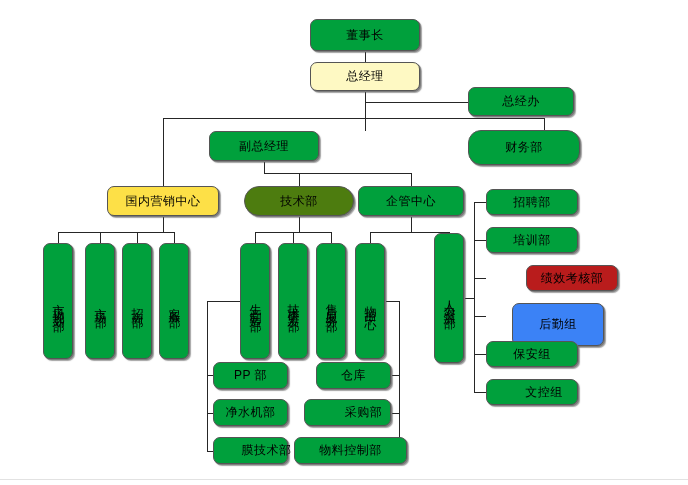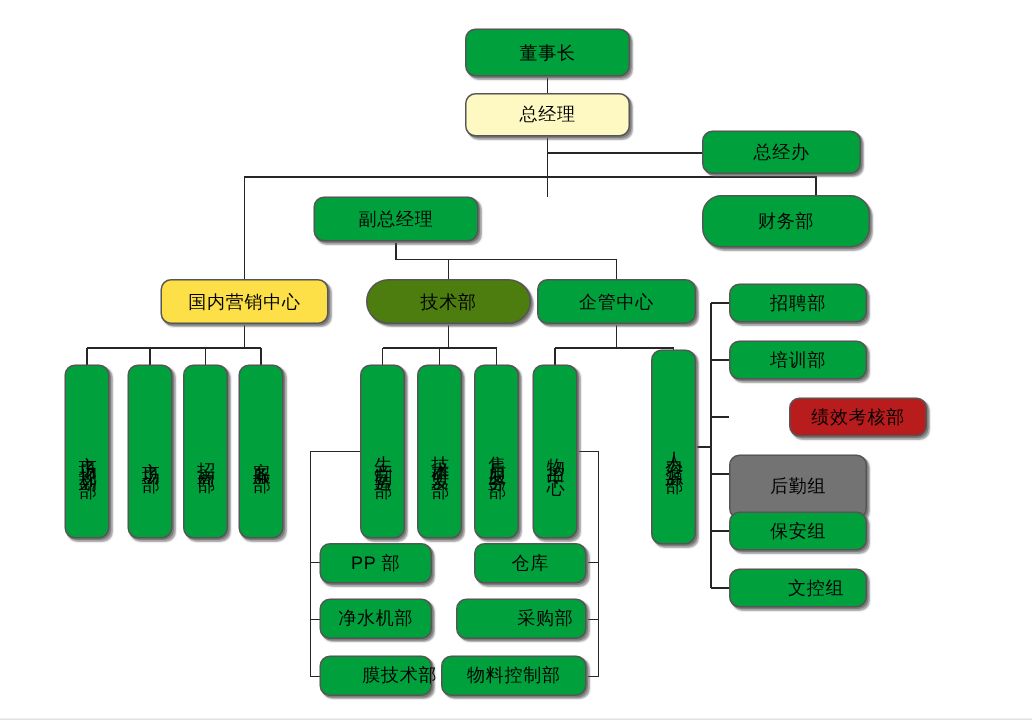--- a/index.html
+++ b/index.html
@@ -175,33 +175,33 @@
       </div>
       <div class="node" style="left: 213px; top: 437px; width: 75px; height: 27px; background: rgb(0, 160, 60); border-color: rgb(85, 85, 85); color: rgb(0, 0, 0); padding-left: 32px;">
         <span class="label">膜技术部</span>
       </div>
       <div class="node" style="left: 316px; top: 362px; width: 75px; height: 27px; background: rgb(0, 160, 60); border-color: rgb(85, 85, 85); color: rgb(0, 0, 0);">
         <span class="label">仓库</span>
       </div>
       <div class="node" style="left: 304px; top: 399px; width: 87px; height: 27px; background: rgb(0, 160, 60); border-color: rgb(85, 85, 85); color: rgb(0, 0, 0); padding-left: 32px;">
         <span class="label">采购部</span>
       </div>
-      <div class="node" style="left: 294px; top: 437px; width: 97px; height: 27px; background: rgb(0, 160, 60); border-color: rgb(85, 85, 85); color: rgb(0, 0, 0);">
+      <div class="node" style="left: 294px; top: 437px; width: 113px; height: 27px; background: rgb(0, 160, 60); border-color: rgb(85, 85, 85); color: rgb(0, 0, 0);">
         <span class="label">物料控制部</span>
       </div>
       <div class="node" style="left: 486px; top: 189px; width: 92px; height: 26px; background: rgb(0, 160, 60); border-color: rgb(85, 85, 85); color: rgb(0, 0, 0);">
         <span class="label">招聘部</span>
       </div>
       <div class="node" style="left: 486px; top: 227px; width: 92px; height: 26px; background: rgb(0, 160, 60); border-color: rgb(85, 85, 85); color: rgb(0, 0, 0);">
         <span class="label">培训部</span>
       </div>
       <div class="node" style="left: 486px; top: 265px; width: 92px; height: 26px; background: #b91c1c; border-color: rgb(85, 85, 85); color: rgb(0, 0, 0); margin-left: 40px;">
         <span class="label">绩效考核部</span>
       </div>
-      <div class="node" style="left: 486px; top: 303px; width: 92px; height: 43px; background: #737373; border-color: rgb(85, 85, 85); color: rgb(0, 0, 0);">
+      <div class="node" style="left: 512px; top: 303px; width: 92px; height: 43px; background: #3b82f6; border-color: rgb(85, 85, 85); color: rgb(0, 0, 0);">
         <span class="label">后勤组</span>
       </div>
       <div class="node" style="left: 486px; top: 341px; width: 92px; height: 26px; background: rgb(0, 160, 60); border-color: rgb(85, 85, 85); color: rgb(0, 0, 0);">
         <span class="label">保安组</span>
       </div>
       <div class="node" style="left: 486px; top: 379px; width: 92px; height: 26px; background: rgb(0, 160, 60); border-color: rgb(85, 85, 85); color: rgb(0, 0, 0); padding-left: 24px;">
         <span class="label">文控组</span>
       </div>
     </div>
   <div class="bottom-rule"></div>

